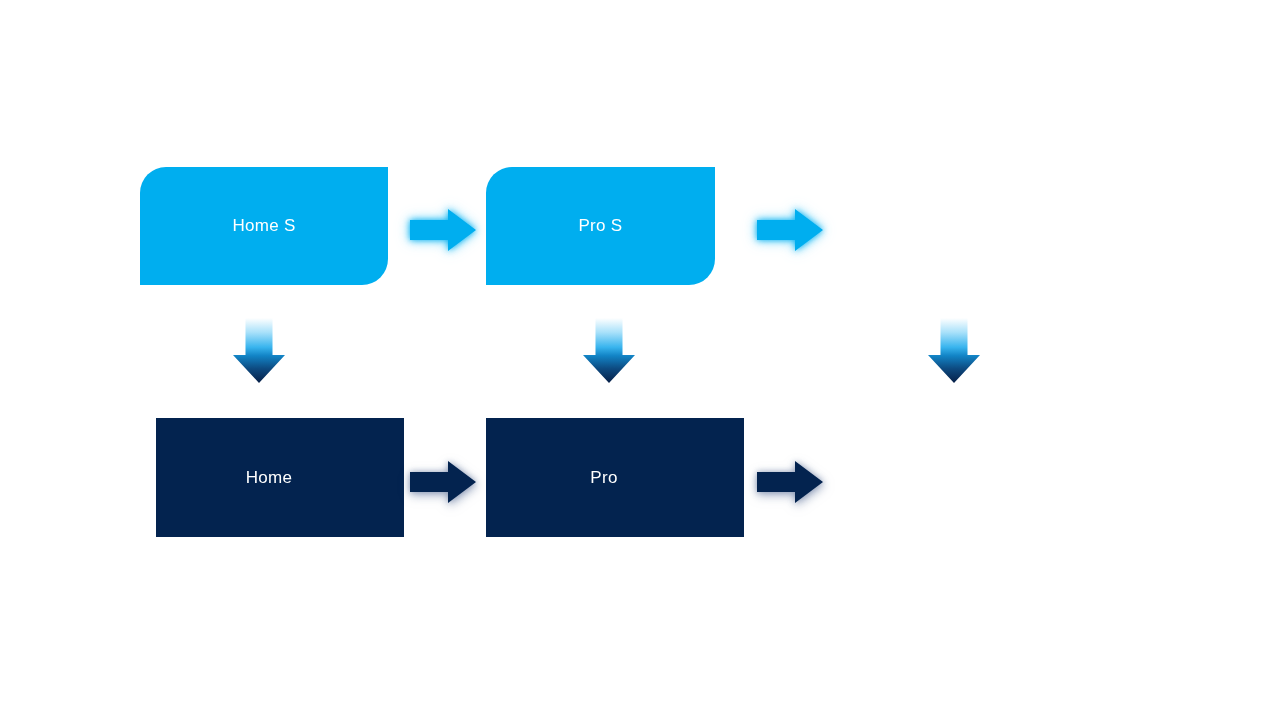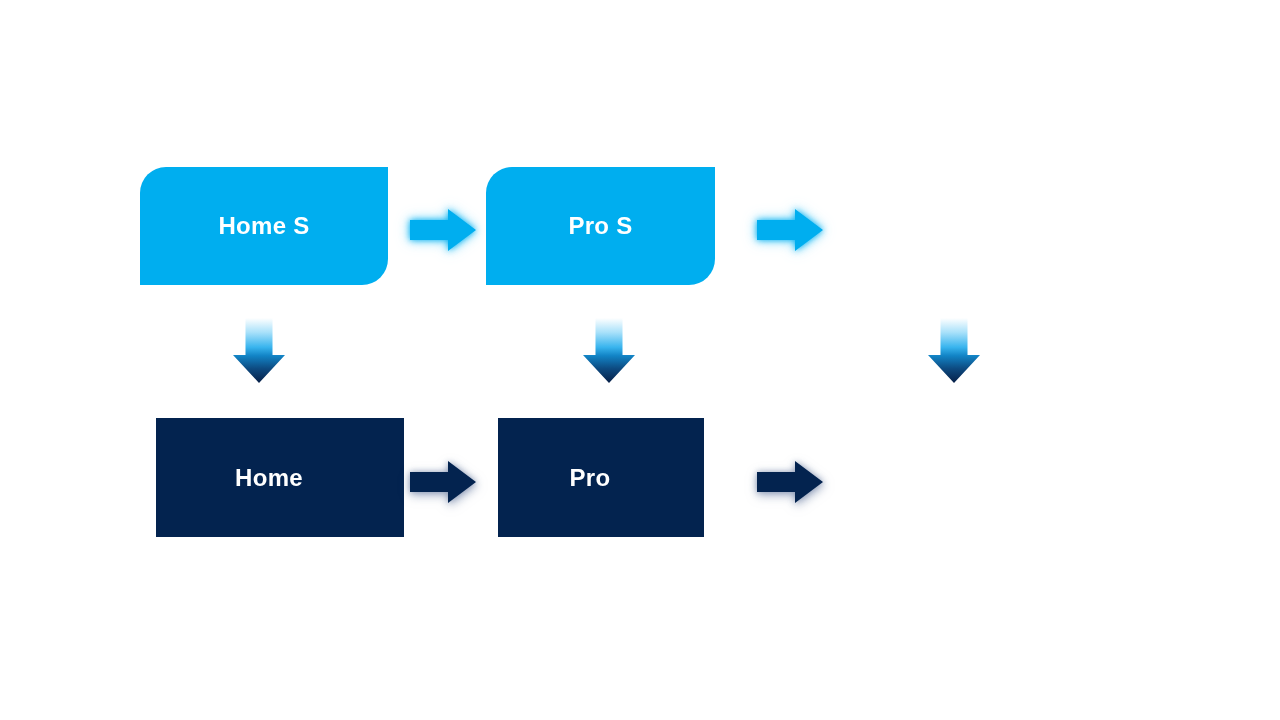--- a/index.html
+++ b/index.html
@@ -19,22 +19,22 @@
   }
   .node {
     position: absolute;
     display: flex;
     align-items: center;
     justify-content: center;
     box-sizing: border-box;
   }
   .node-label {
     color: var(--text, #fff);
-    font-size: 24px;
-    font-weight: 700;
+    font-size: 17px;
+    font-weight: 400;
     letter-spacing: 0.3px;
     white-space: nowrap;
   }
   .top-node {
     top: 167px;
     height: 118px;
     background: var(--light-blue, #00AEEF);
     border-radius: 26px 0 26px 0; 
   }
   .bottom-node {
@@ -94,21 +94,21 @@
   <div class="node top-node" style="left:140px;width:248px">
     <span class="node-label">Home S</span>
   </div>
   <div class="node top-node" style="left:486px;width:229px">
     <span class="node-label">Pro S</span>
   </div>
 
   <div class="node bottom-node" style="left:156px;width:248px">
     <span class="node-label">Home</span>
   </div>
-  <div class="node bottom-node" style="left:498px;width:206px">
+  <div class="node bottom-node" style="left:486px;width:258px">
     <span class="node-label">Pro</span>
   </div>
 
   <svg class="arrow arrow-right-light" style="left:410px" width="66" height="42" viewBox="0 0 66 42">
     <polygon points="0,11 38,11 38,0 66,21 38,42 38,31 0,31"></polygon>
   </svg>
   <svg class="arrow arrow-right-light" style="left:757px" width="66" height="42" viewBox="0 0 66 42">
     <polygon points="0,11 38,11 38,0 66,21 38,42 38,31 0,31"></polygon>
   </svg>
 

